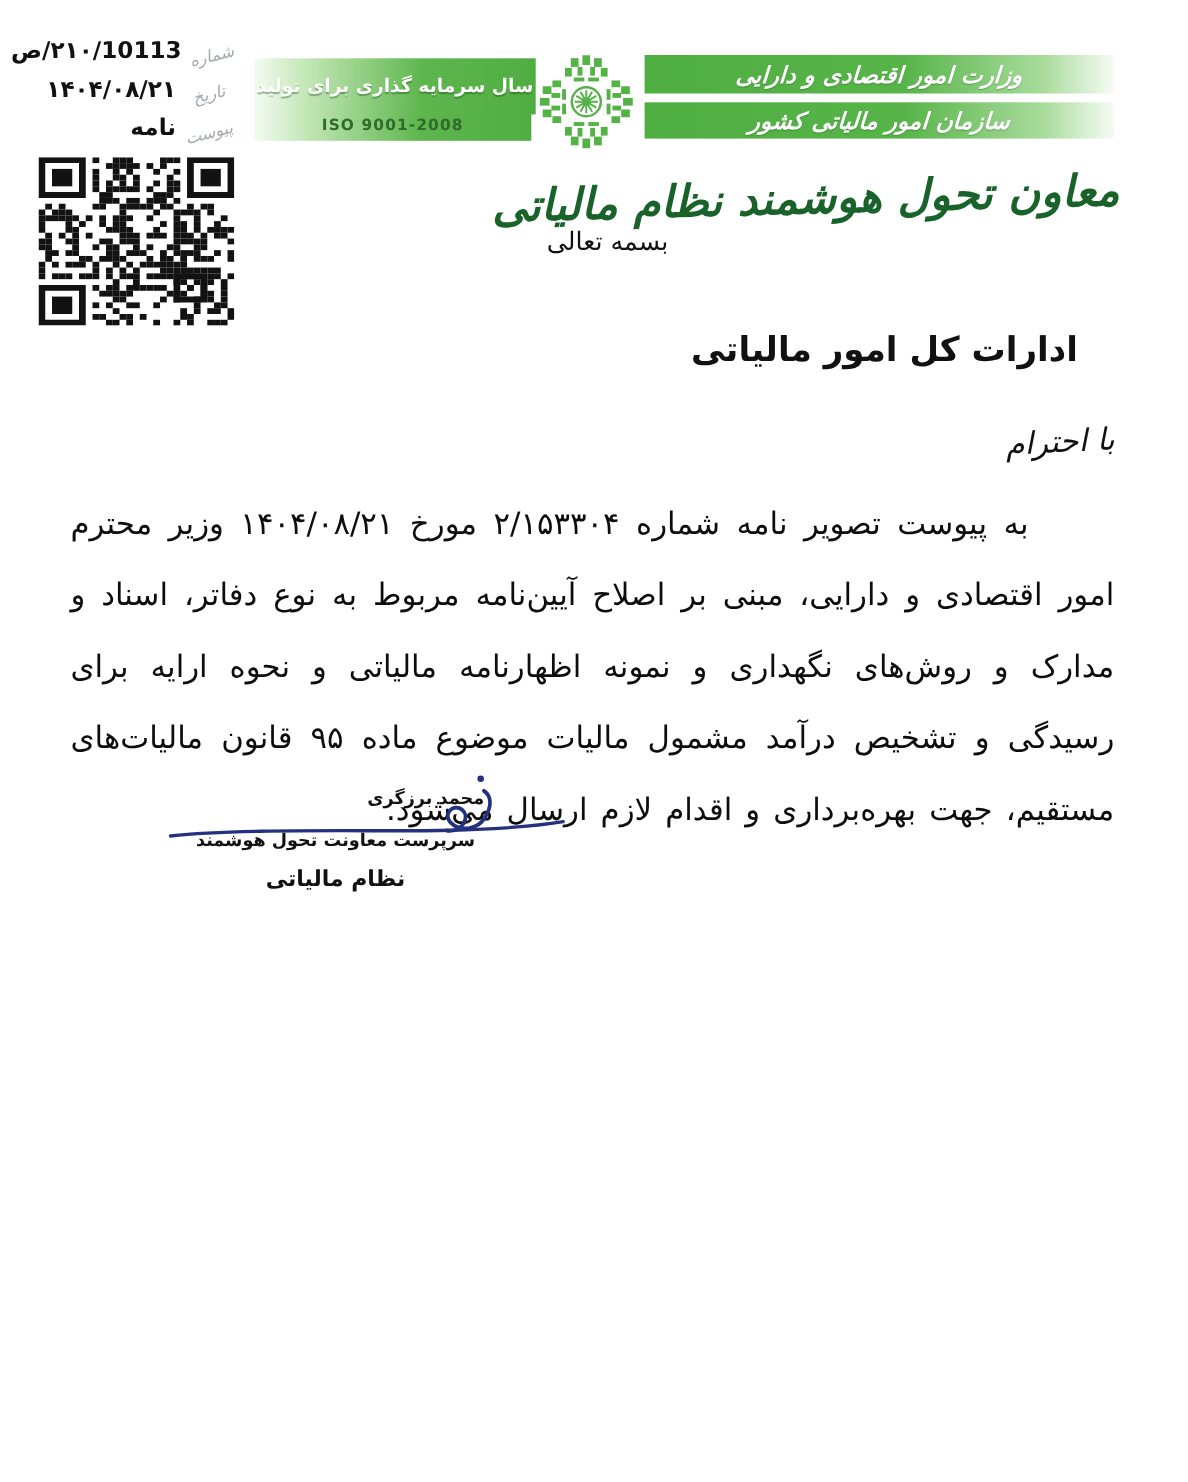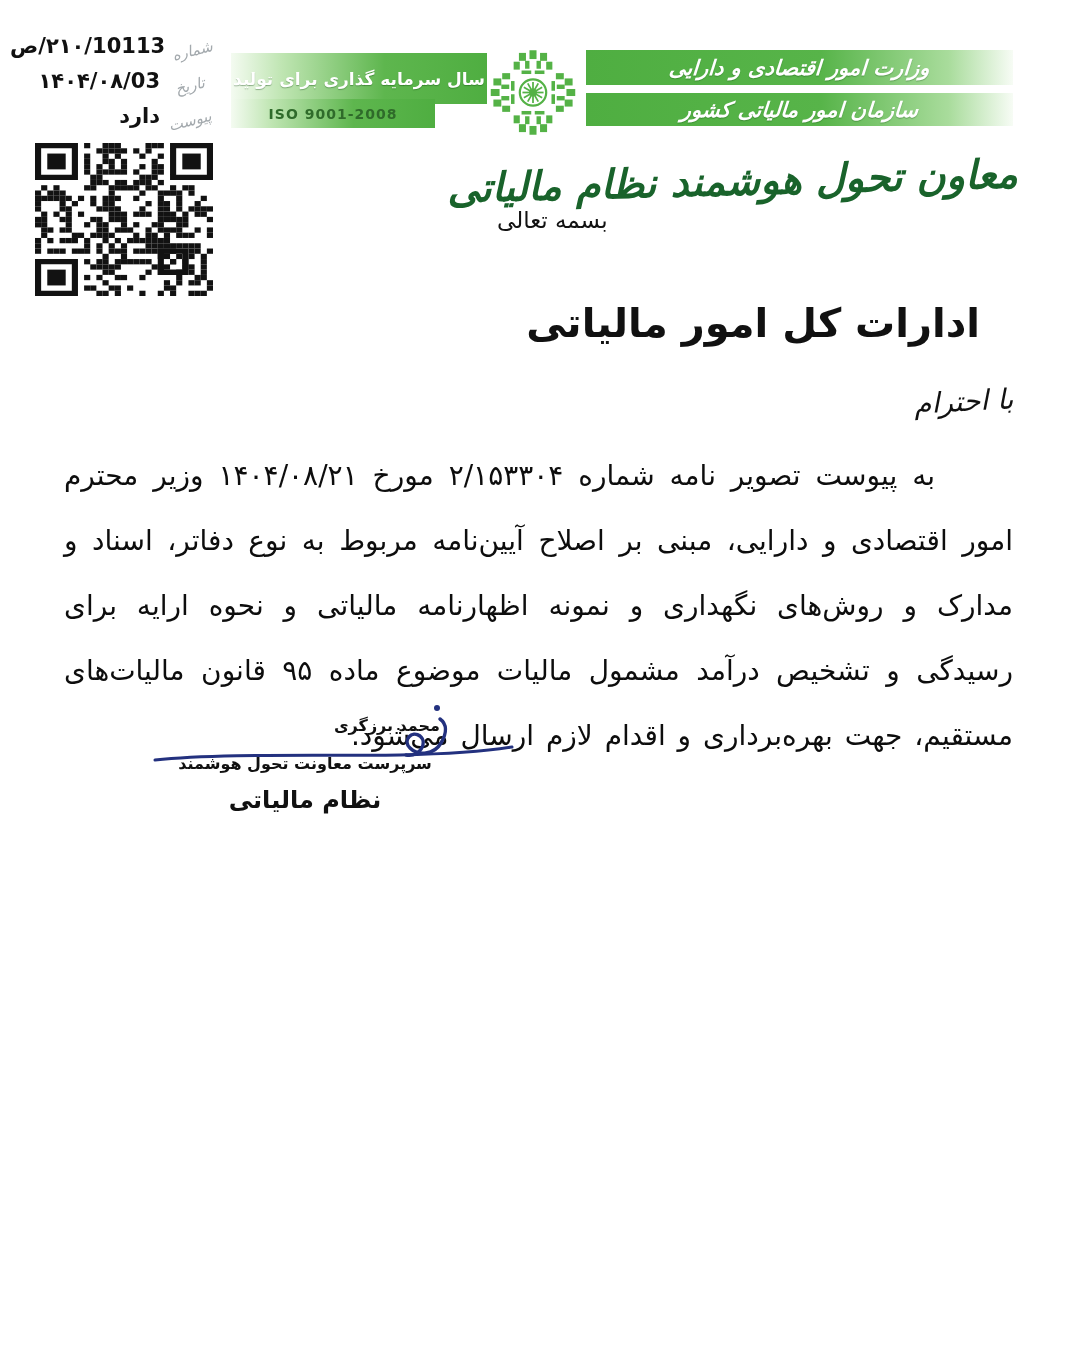--- a/index.html
+++ b/index.html
@@ -28,21 +28,21 @@
   .qr svg{width:100%;height:100%;}
   
   .bar{position:absolute;display:flex;align-items:center;justify-content:center;}
   .bar-slogan{
     left:231px;top:53px;width:256px;height:51px;
     background:linear-gradient(90deg,#f4fbf1 0%,#bfe5b2 20%,#5eb64e 60%,#4fae41 100%);
     text-align:right;
   }
   .bar-slogan .txt{color:#fff;font-weight:bold;font-size:17px;text-shadow:0 1px 1px rgba(0,60,0,.35);}
   .bar-iso{
-    left:231px;top:99px;width:204px;height:29px;
+    left:231px;top:99px;width:252px;height:29px;
     background:linear-gradient(90deg,#f4fbf1 0%,#bfe5b2 20%,#5eb64e 60%,#4fae41 100%);
   }
   .bar-iso .txt{color:#2f6b2a;font-weight:bold;font-size:14px;letter-spacing:1px;font-family:"DejaVu Sans",sans-serif;}
   .bar-ministry{
     left:586px;top:50px;width:427px;height:35px;
     background:linear-gradient(90deg,#4fae41 0%,#57b449 55%,#a9dc9c 85%,#f7fcf5 100%);
   }
   .bar-org{
     left:586px;top:93px;width:427px;height:33px;
     background:linear-gradient(90deg,#4fae41 0%,#57b449 55%,#a9dc9c 85%,#f7fcf5 100%);
@@ -53,55 +53,55 @@
   }
   
   .logo{position:absolute;left:489px;top:45px;width:88px;height:95px;}
   .logo svg{width:100%;height:100%;}
   
   .deputy-cal{
     position:absolute;right:62px;top:158px;font-size:40px;font-weight:bold;font-style:italic;
     color:var(--cal-green);transform:rotate(-1.5deg);white-space:nowrap;letter-spacing:-1px;
   }
   .bismillah{position:absolute;left:497px;top:207px;font-size:23px;font-weight:normal;}
-  .recipient{position:absolute;right:100px;top:300px;font-size:40px;font-weight:bold;}
+  .recipient{position:absolute;right:100px;top:300px;font-size:31px;font-weight:bold;}
   .salutation{
     position:absolute;right:67px;top:385px;font-size:28px;font-weight:500;font-style:italic;
     transform:rotate(-3deg);
   }
   
   .body-text{
     position:absolute;right:67px;left:64px;top:443px;
     font-size:28px;line-height:65px;text-align:justify;text-indent:78px;
     word-spacing:3px;color:#0d0d0d;
   }
   
   .sig-name{position:absolute;left:297px;top:716px;width:180px;text-align:center;font-size:16px;font-weight:bold;white-space:nowrap;}
   .sig-title1{position:absolute;left:150px;top:754px;width:310px;text-align:center;font-size:16px;font-weight:bold;white-space:nowrap;}
-  .sig-title2{position:absolute;left:150px;top:786px;width:310px;text-align:center;font-size:24px;font-weight:bold;}
+  .sig-title2{position:absolute;left:150px;top:786px;width:310px;text-align:center;font-size:20px;font-weight:bold;}
   .sig-ink{position:absolute;left:148px;top:698px;width:372px;height:74px;}
   .sig-ink svg{width:100%;height:100%;}
 </style>
 </head>
 <body>
 
 <div class="page">
 
   <div class="ref-block">
     <div class="ref-row">
       <span class="ref-label">شماره</span>
       <span class="ref-value">۲۱۰/10113/ص</span>
     </div>
     <div class="ref-row">
       <span class="ref-label">تاریخ</span>
-      <span class="ref-value">۱۴۰۴/۰۸/03</span>
+      <span class="ref-value">۱۴۰۴/۰۸/۲۱</span>
     </div>
     <div class="ref-row">
       <span class="ref-label">پیوست</span>
-      <span class="ref-value">دارد</span>
+      <span class="ref-value">نامه</span>
     </div>
   </div>
 
   <div class="qr">
     <svg viewBox="0 0 174 174" preserveAspectRatio="none" fill="#121212">
         <rect x="48" y="0" width="6" height="6"></rect>
         <rect x="66" y="0" width="6" height="6"></rect>
         <rect x="72" y="0" width="6" height="6"></rect>
         <rect x="78" y="0" width="6" height="6"></rect>
         <rect x="108" y="0" width="6" height="6"></rect>

